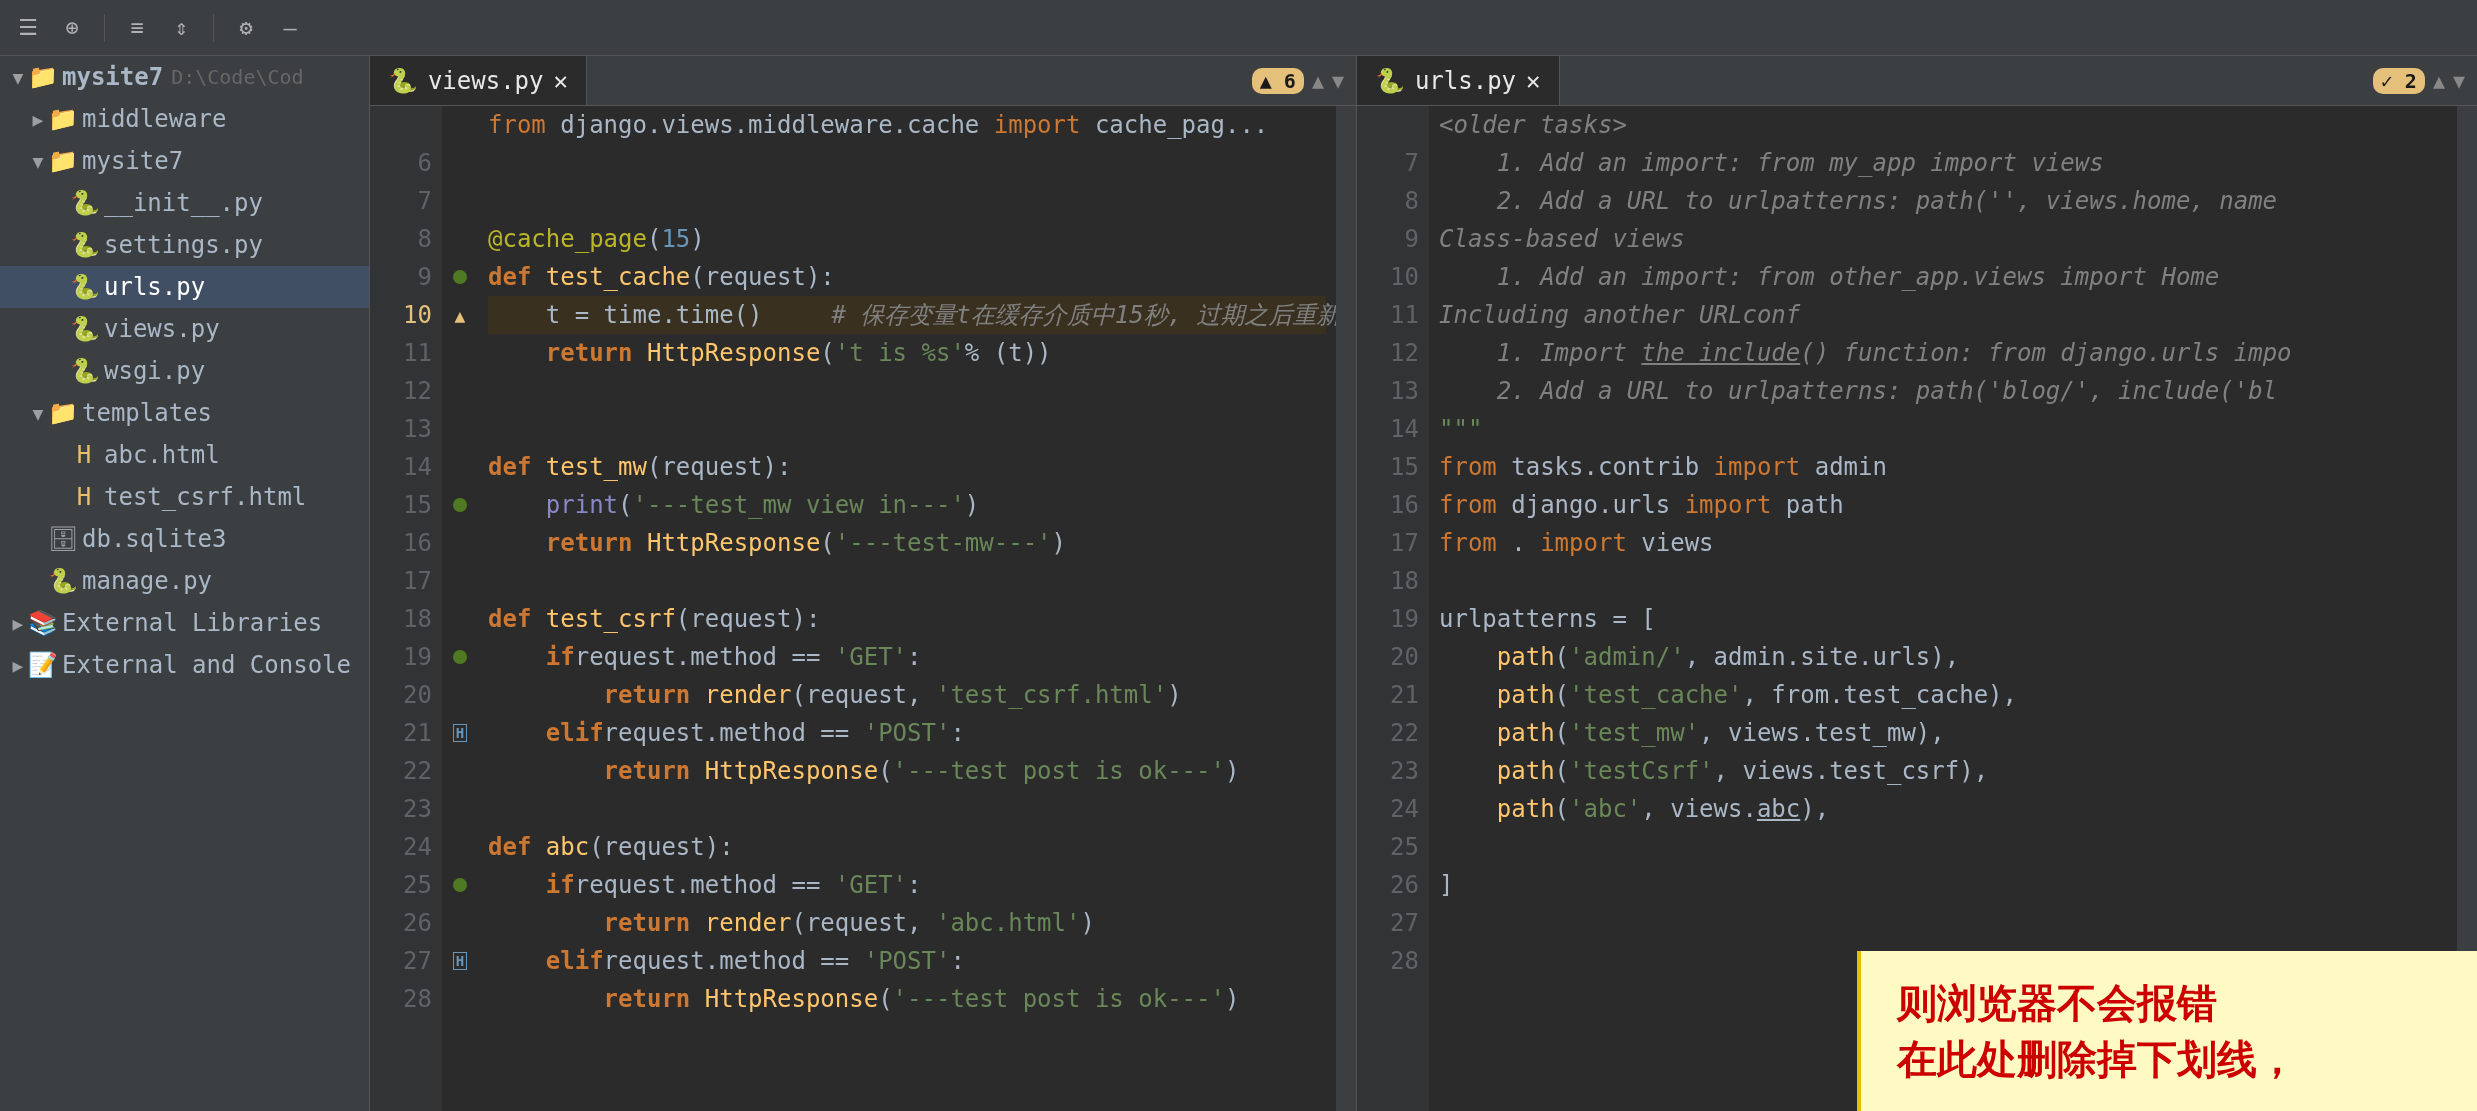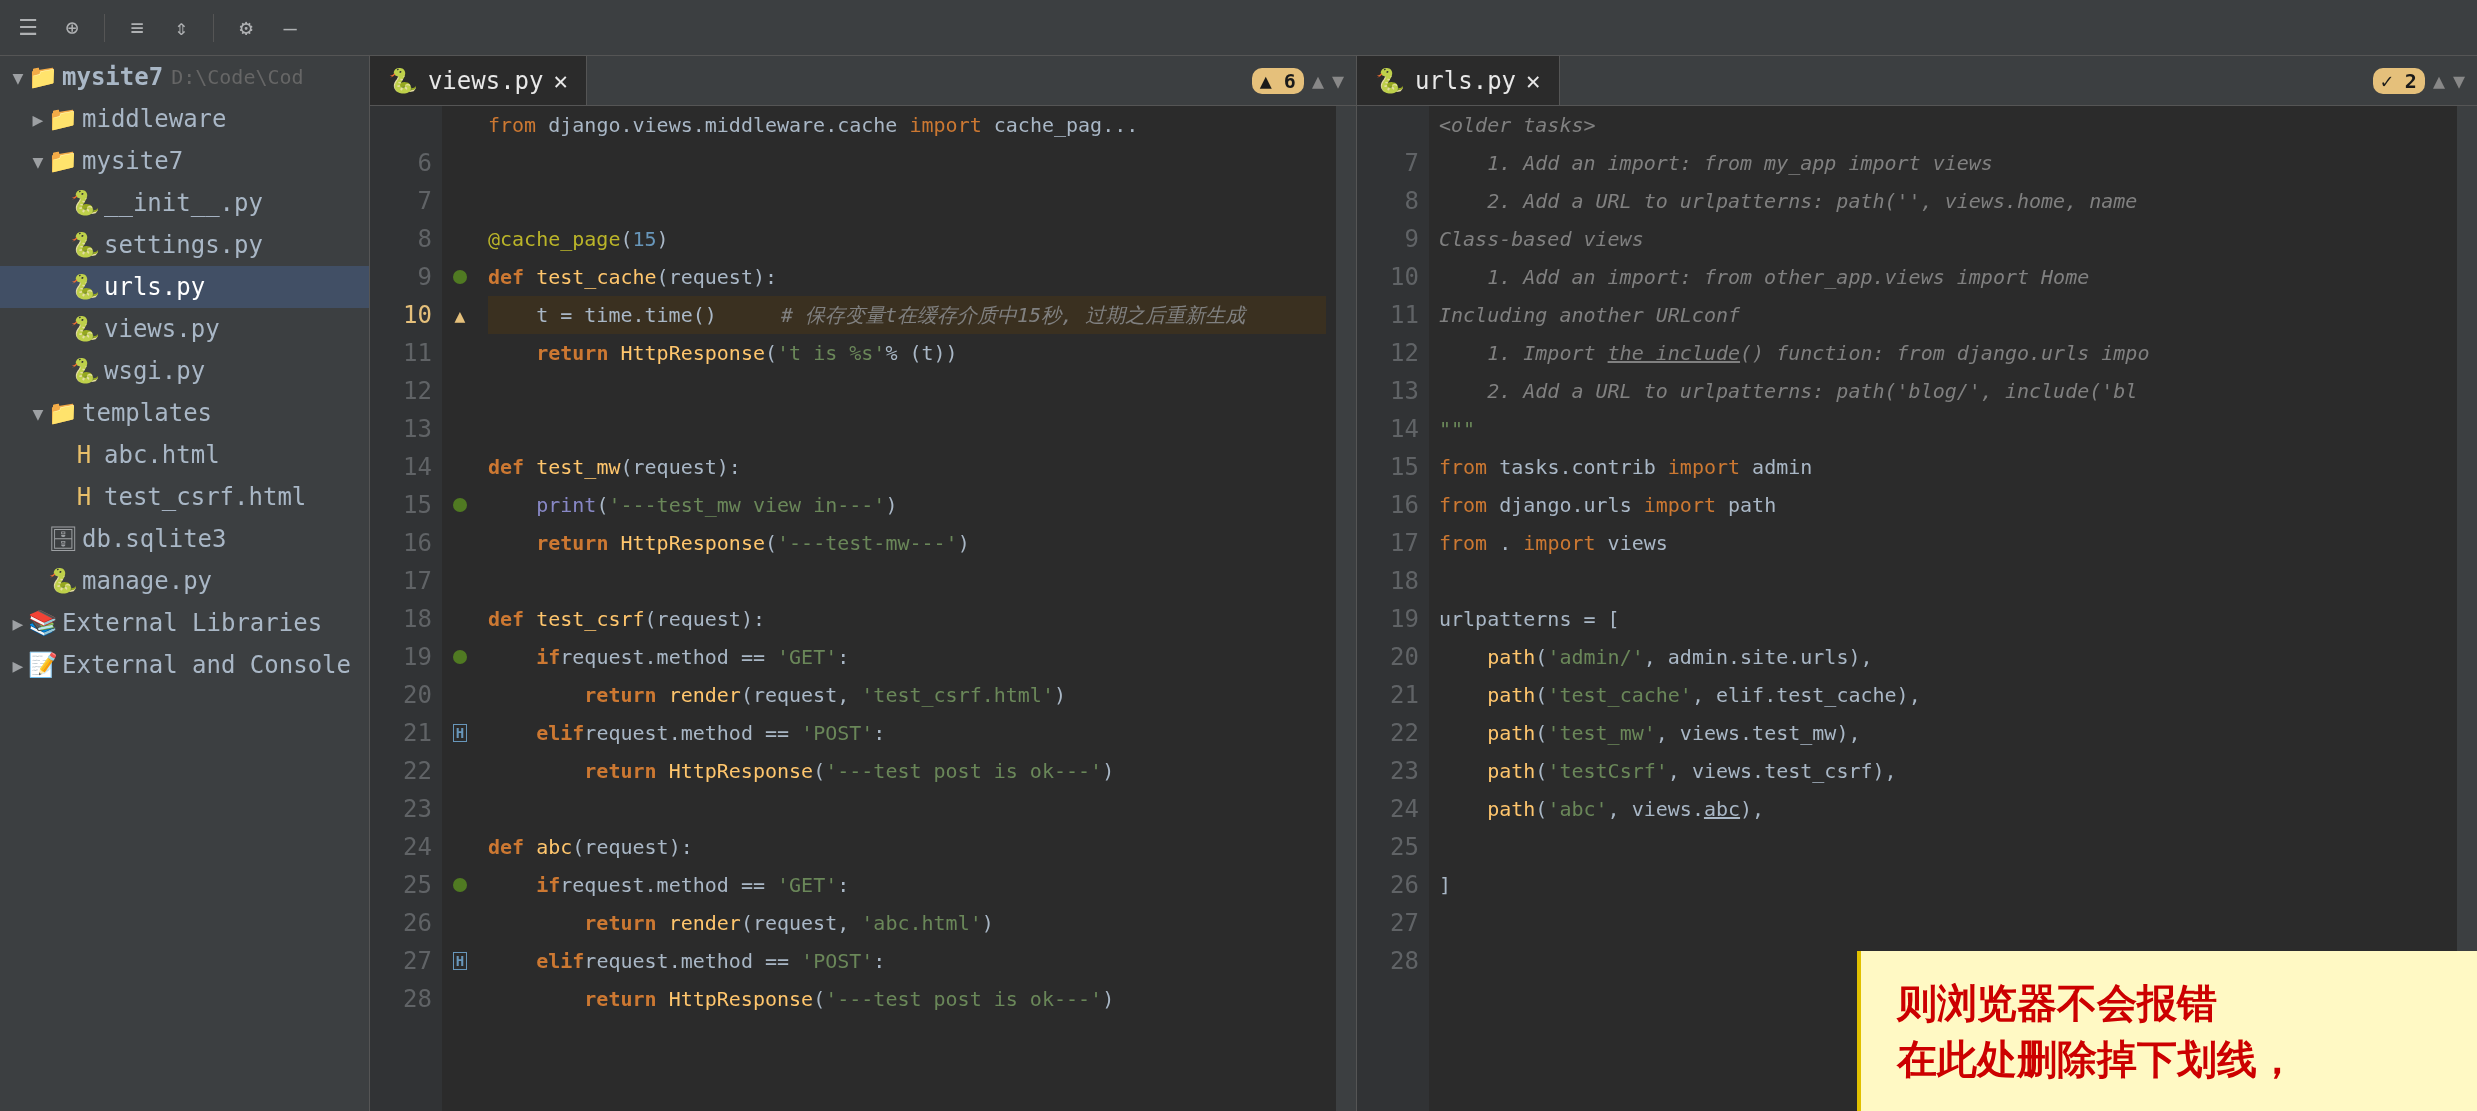--- a/index.html
+++ b/index.html
@@ -179,21 +179,21 @@
       height: 38px;
       display: flex;
       align-items: center;
       justify-content: flex-end;
     }
 
     .code-content {
       flex: 1;
       overflow: hidden;
       padding: 0 10px;
-      font-size: 20px;
+      font-size: 24px;
       line-height: 38px;
     }
     .code-line {
       height: 38px;
       display: flex;
       align-items: center;
       white-space: nowrap;
       position: relative;
     }
 
@@ -618,21 +618,21 @@
                 <span class="fn">path</span>
                 <span class="plain">(</span>
                 <span class="str">'admin/'</span>
                 <span class="plain">, admin.site.urls),</span>
             </div>
             <div class="code-line">
               <span class="plain">&nbsp;&nbsp;&nbsp;&nbsp;</span>
                 <span class="fn">path</span>
                 <span class="plain">(</span>
                 <span class="str">'test_cache'</span>
-                <span class="plain">, elif.test_cache),</span>
+                <span class="plain">, from.test_cache),</span>
             </div>
             <div class="code-line">
               <span class="plain">&nbsp;&nbsp;&nbsp;&nbsp;</span>
                 <span class="fn">path</span>
                 <span class="plain">(</span>
                 <span class="str">'test_mw'</span>
                 <span class="plain">, views.test_mw),</span>
             </div>
             <div class="code-line">
               <span class="plain">&nbsp;&nbsp;&nbsp;&nbsp;</span>

